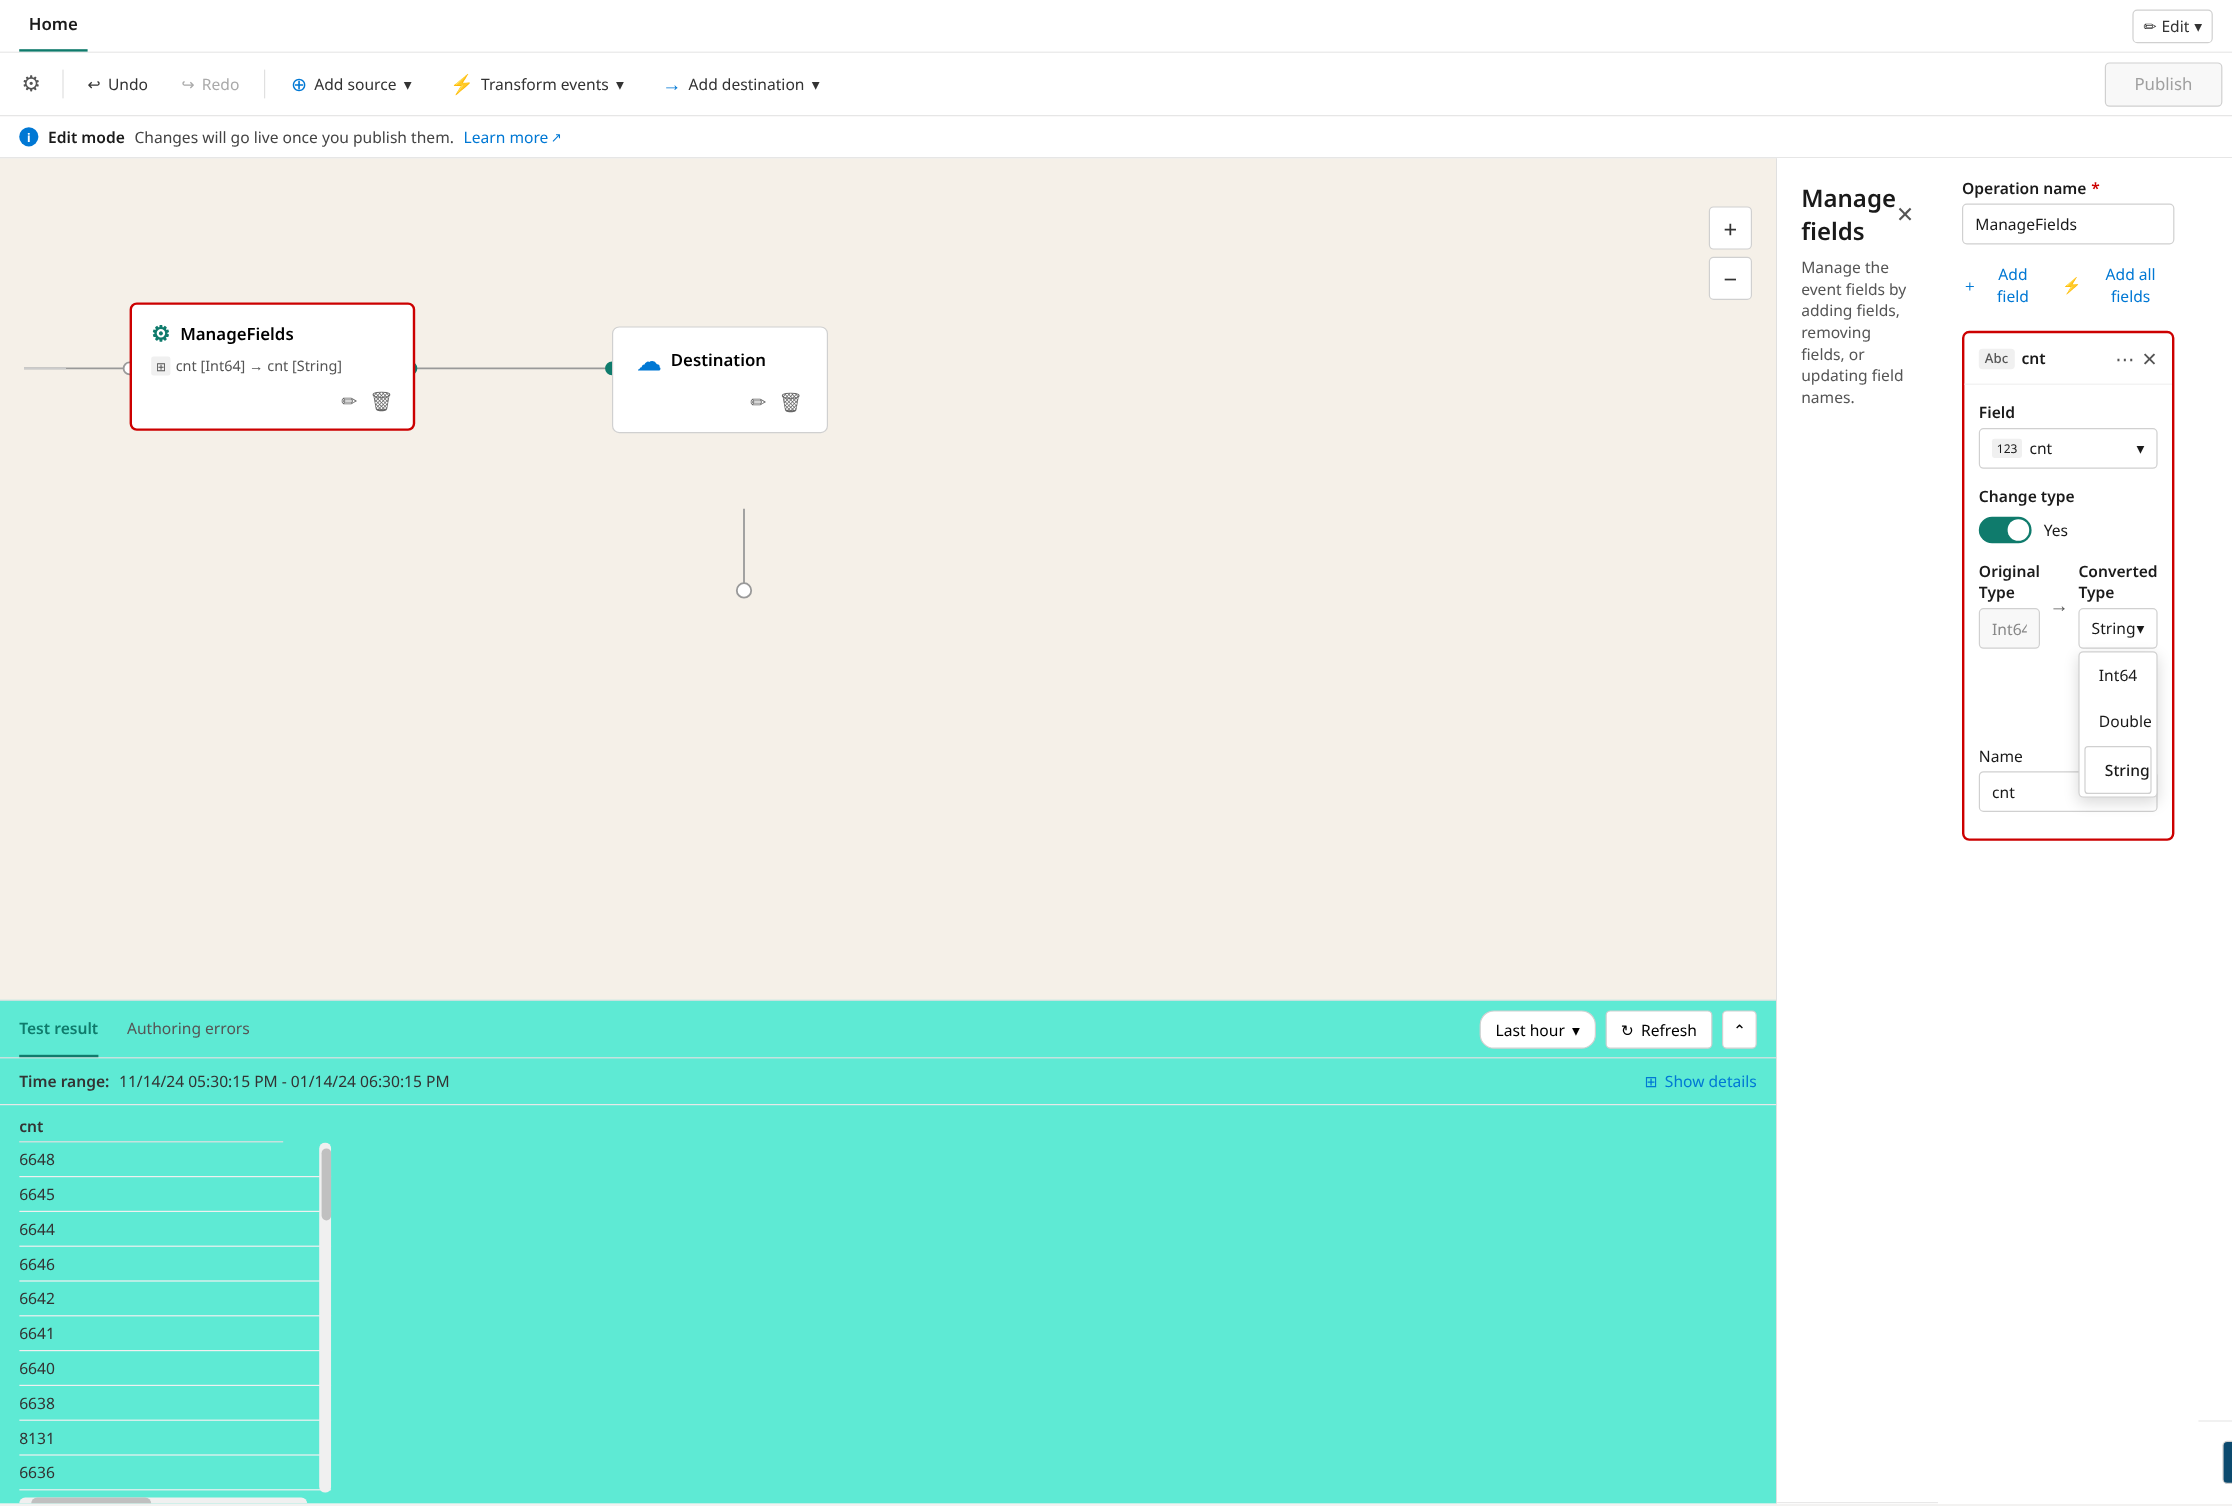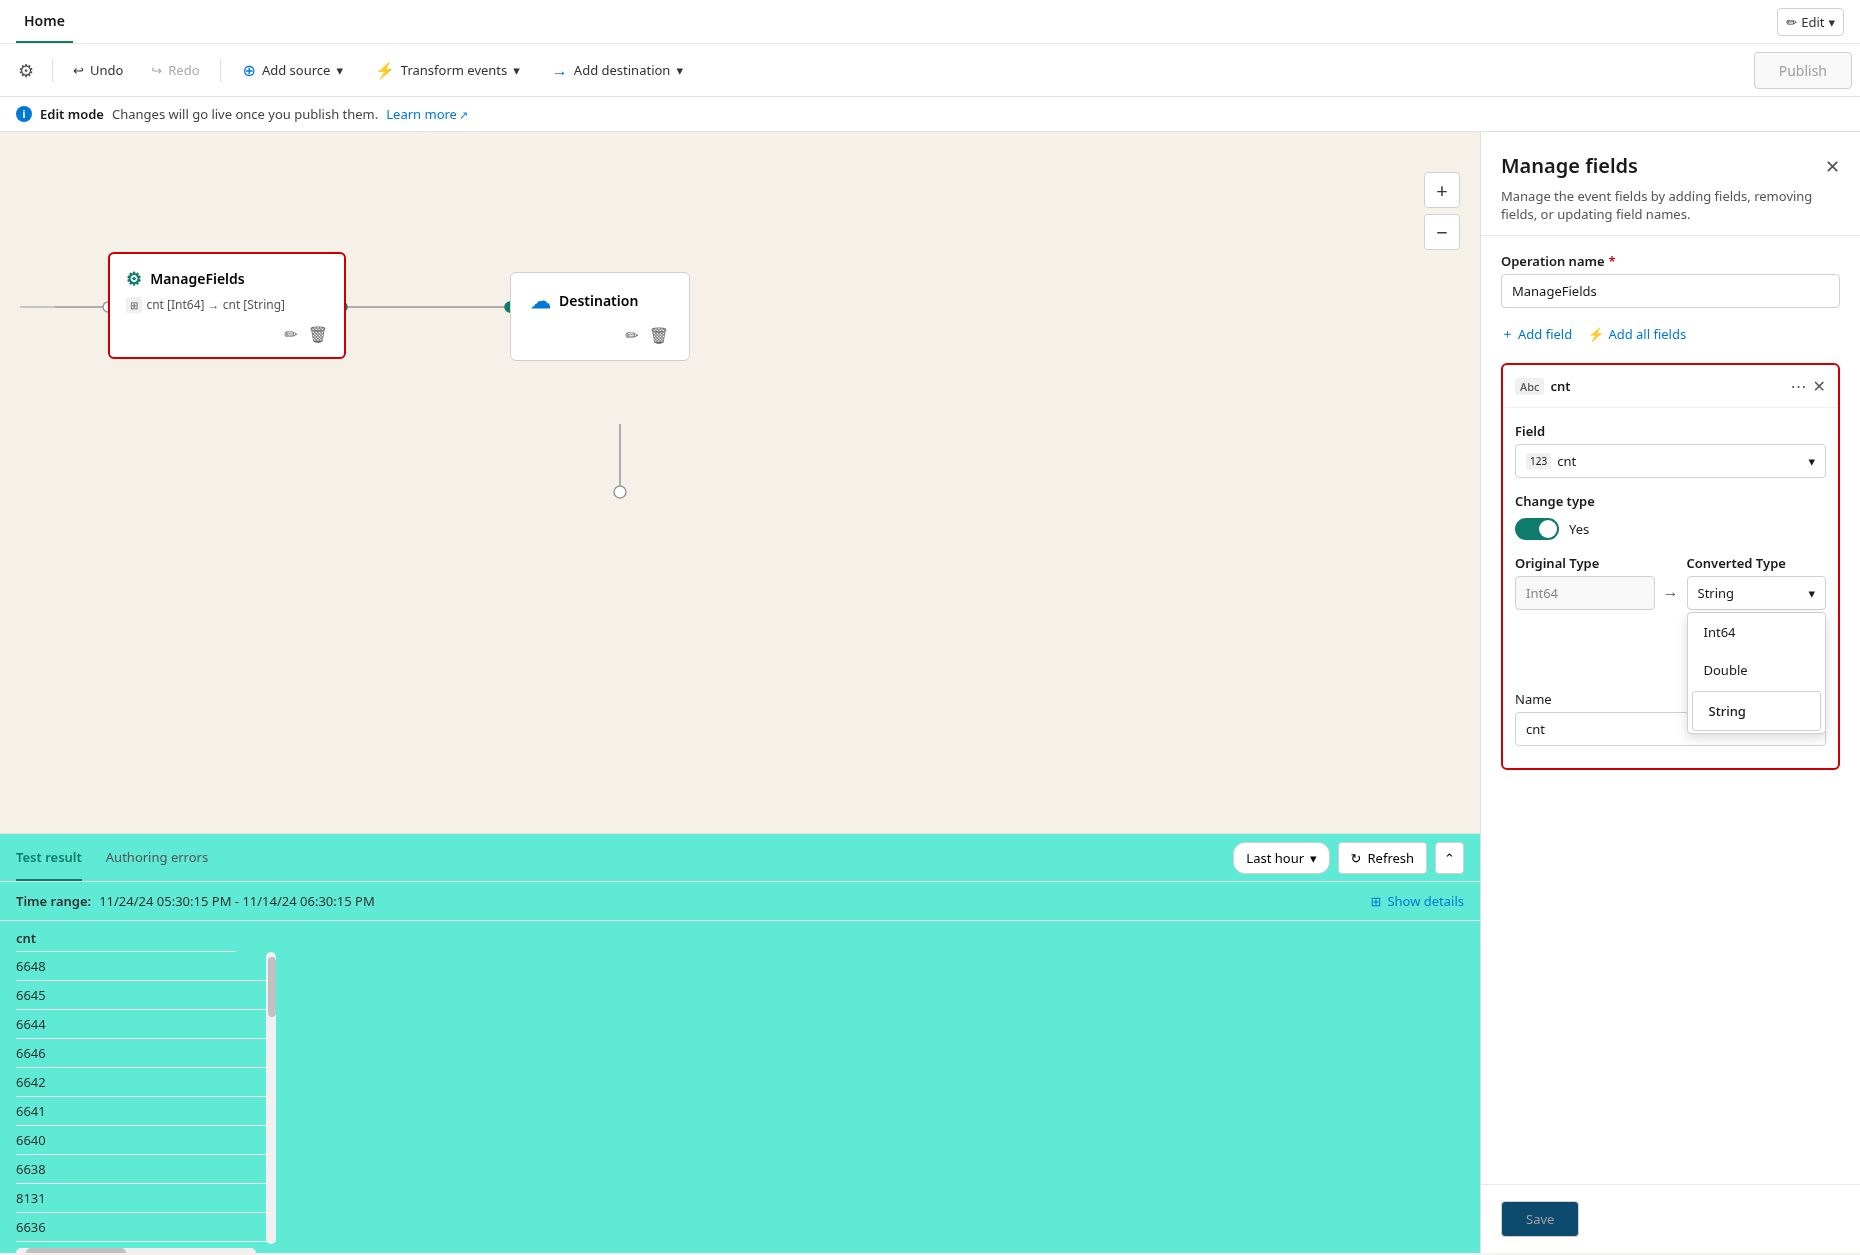--- a/index.html
+++ b/index.html
@@ -136,21 +136,21 @@
             <span>Refresh</span>
           </button>
           <button style="display:flex; align-items:center; padding:6px 8px; border:1px solid #d0d0d0; border-radius:4px; background:#fff; cursor:pointer; font-size:13px;">
             <span>⌃</span>
           </button>
         </div>
       </div>
 
       <div style="display:flex; align-items:center; padding:10px 16px; font-size:13px; color:#333; border-bottom:1px solid #e8e8e8;">
         <span style="font-weight:600; margin-right:8px;">Time range:</span>
-        <span>11/24/24 05:30:15 PM - 11/14/24 06:30:15 PM</span>
+        <span>11/14/24 05:30:15 PM - 01/14/24 06:30:15 PM</span>
         <button style="margin-left:auto; display:flex; align-items:center; gap:6px; color:#0078d4; cursor:pointer; font-size:13px; border:none; background:none;">
           <span>⊞</span>
           <span>Show details</span>
         </button>
       </div>
 
       <div style="flex:1; overflow:hidden; position:relative; padding:0 16px;">
         <div style="font-size:13px; font-weight:600; color:#333; padding:8px 0 4px; border-bottom:1px solid #e0e0e0; width:220px;">cnt</div>
         <div style="overflow-y:auto; height:calc(100% - 40px); position:relative; width:260px;">
           <div style="font-size:13px; color:#333; padding:5px 0; border-bottom:1px solid #f0f0f0;">6648</div>
@@ -170,21 +170,21 @@
         </div>
 
         <div style="height:10px; background:#f0f0f0; border-radius:5px; margin-top:4px; width:240px; position:relative;">
           <div style="position:absolute; left:10px; width:100px; height:100%; background:#c0c0c0; border-radius:5px;"></div>
         </div>
       </div>
 
     </div>
   </div>
 
-  <div style="width:380px; background:#fff; border-left:1px solid #e0e0e0; display:flex; flex-direction:column; overflow-y:auto;">
+  <div style="width:380px; background:#fff; border-left:1px solid #e0e0e0; display:flex; flex-direction:row; overflow-y:auto;">
 
     <div style="padding:20px 20px 12px; border-bottom:1px solid #e8e8e8;">
       <div style="display:flex; align-items:center; justify-content:space-between;">
         <span style="font-size:20px; font-weight:600; color:#1a1a1a;">Manage fields</span>
         <button style="background:none; border:none; cursor:pointer; font-size:18px; color:#555;">✕</button>
       </div>
       <p style="font-size:13px; color:#555; margin-top:8px;">Manage the event fields by adding fields, removing fields, or updating field names.</p>
     </div>
 
     <div style="padding:16px 20px; flex:1;">

